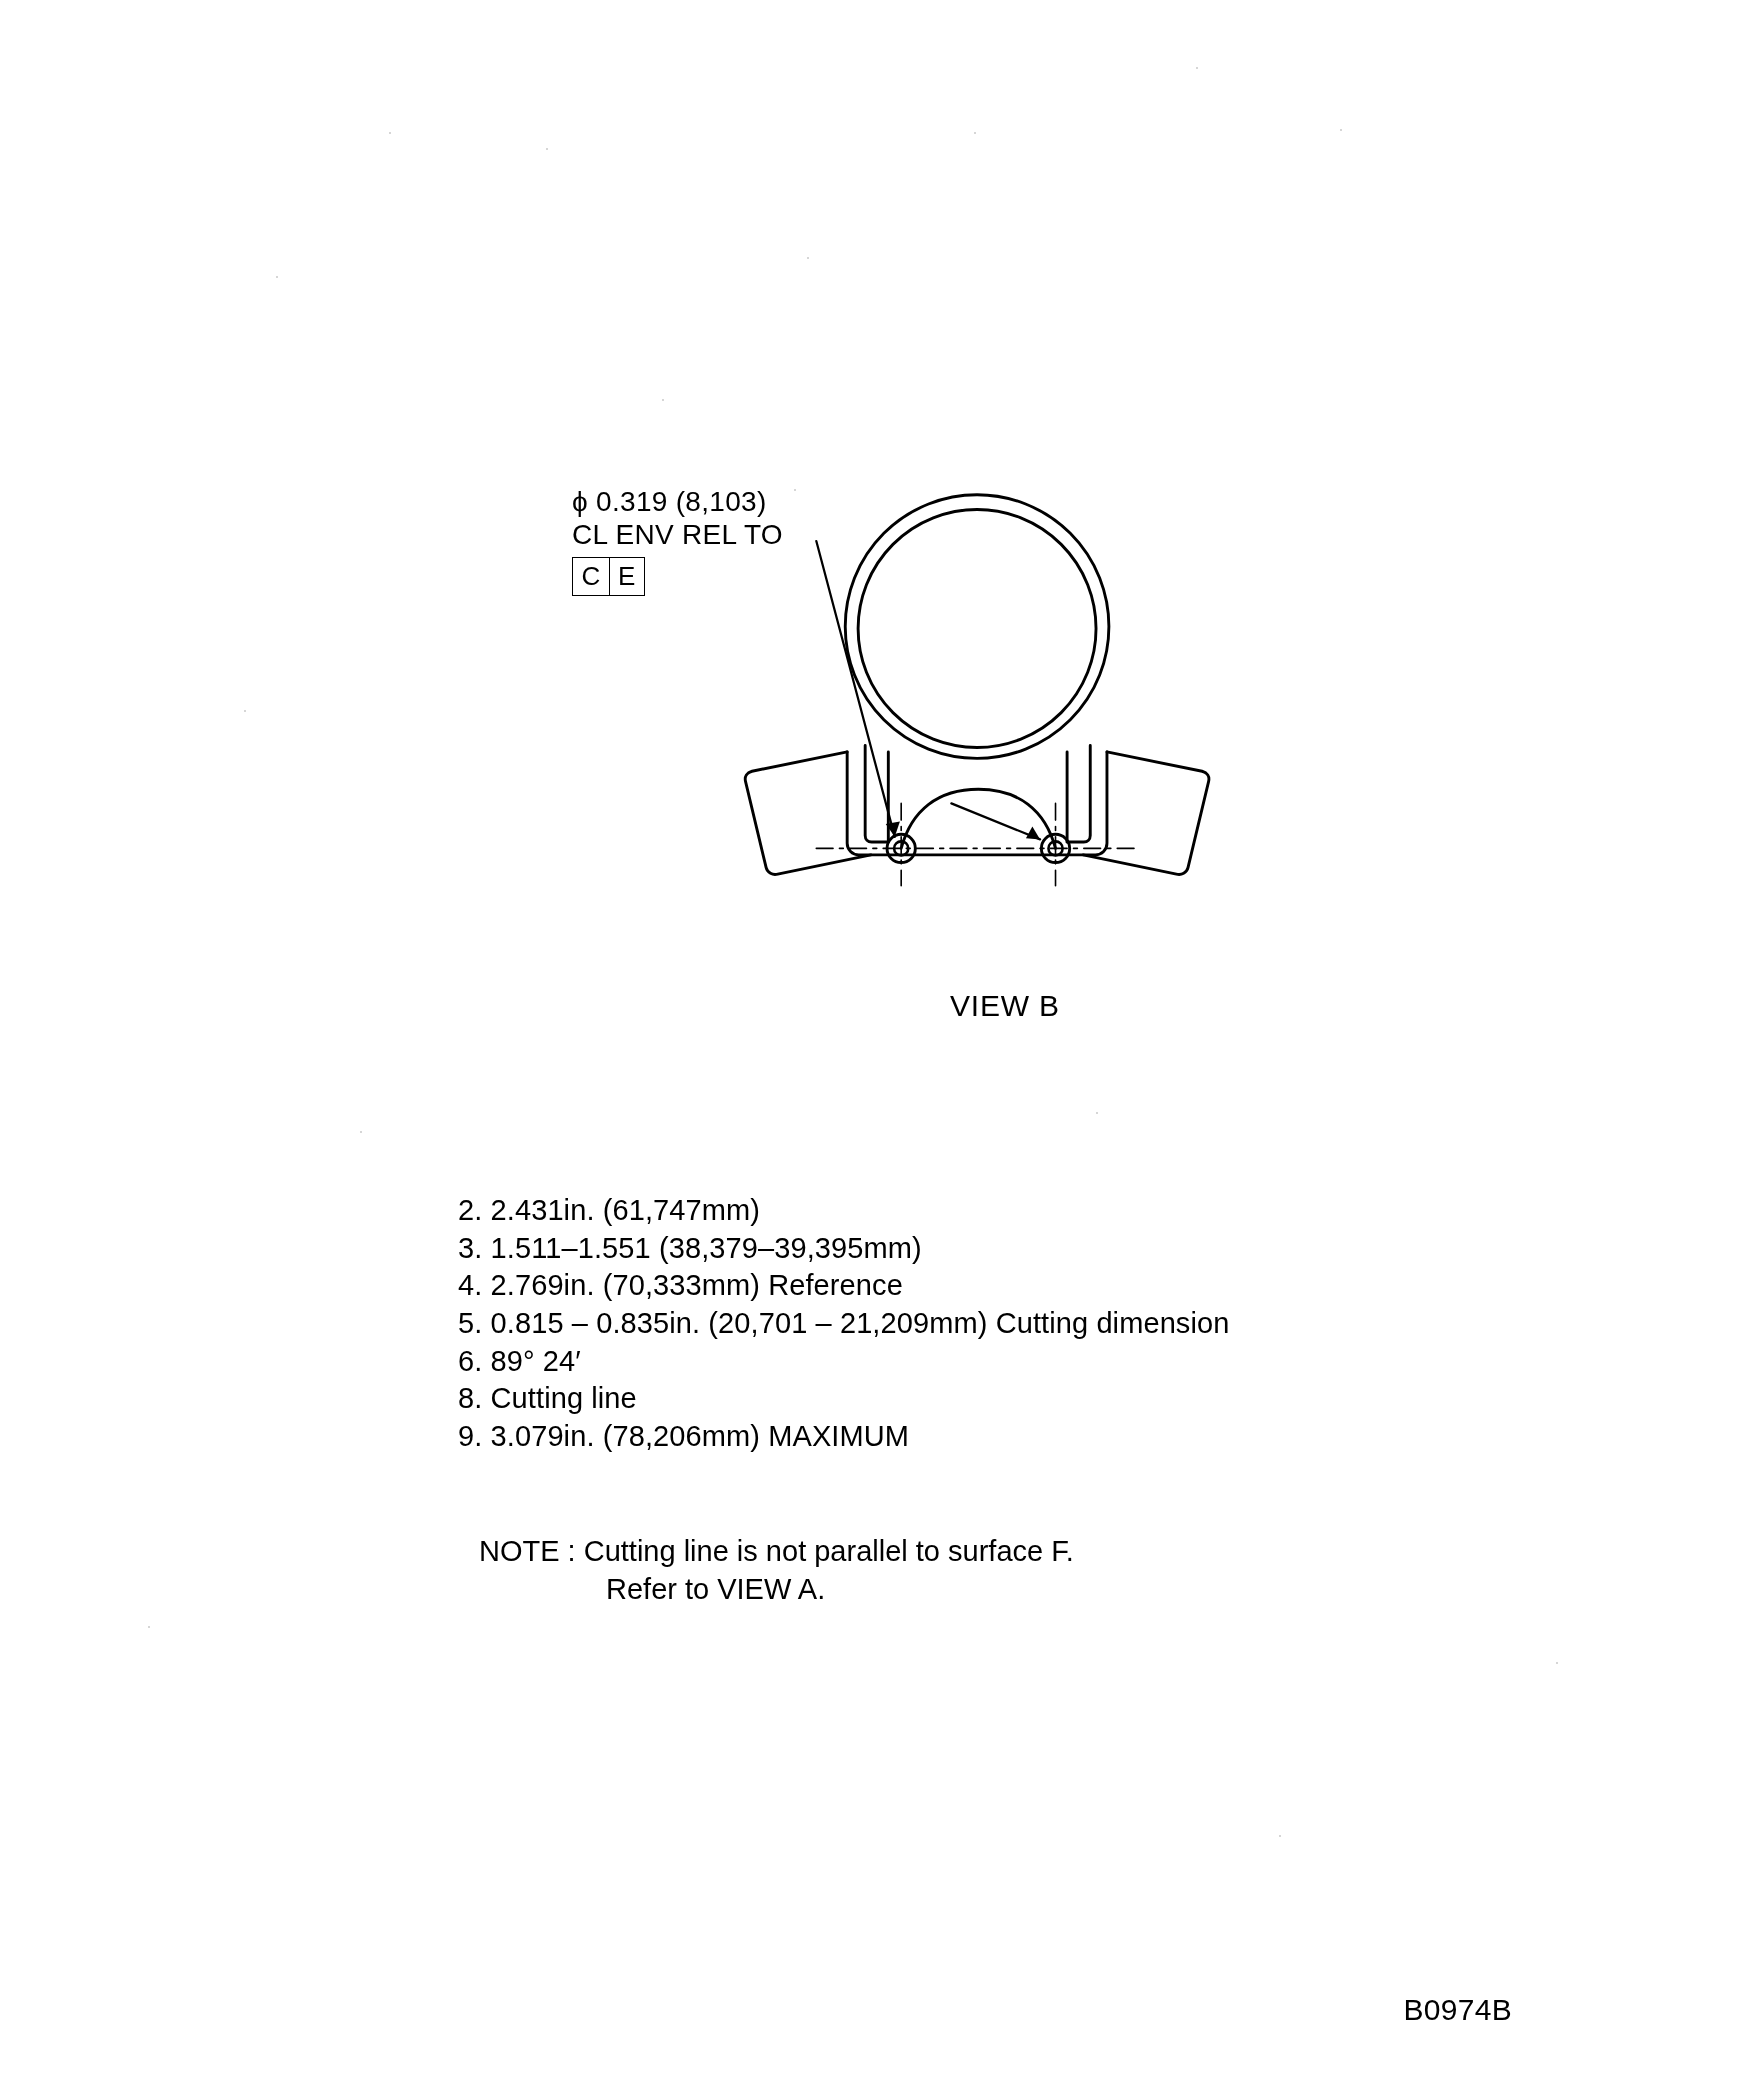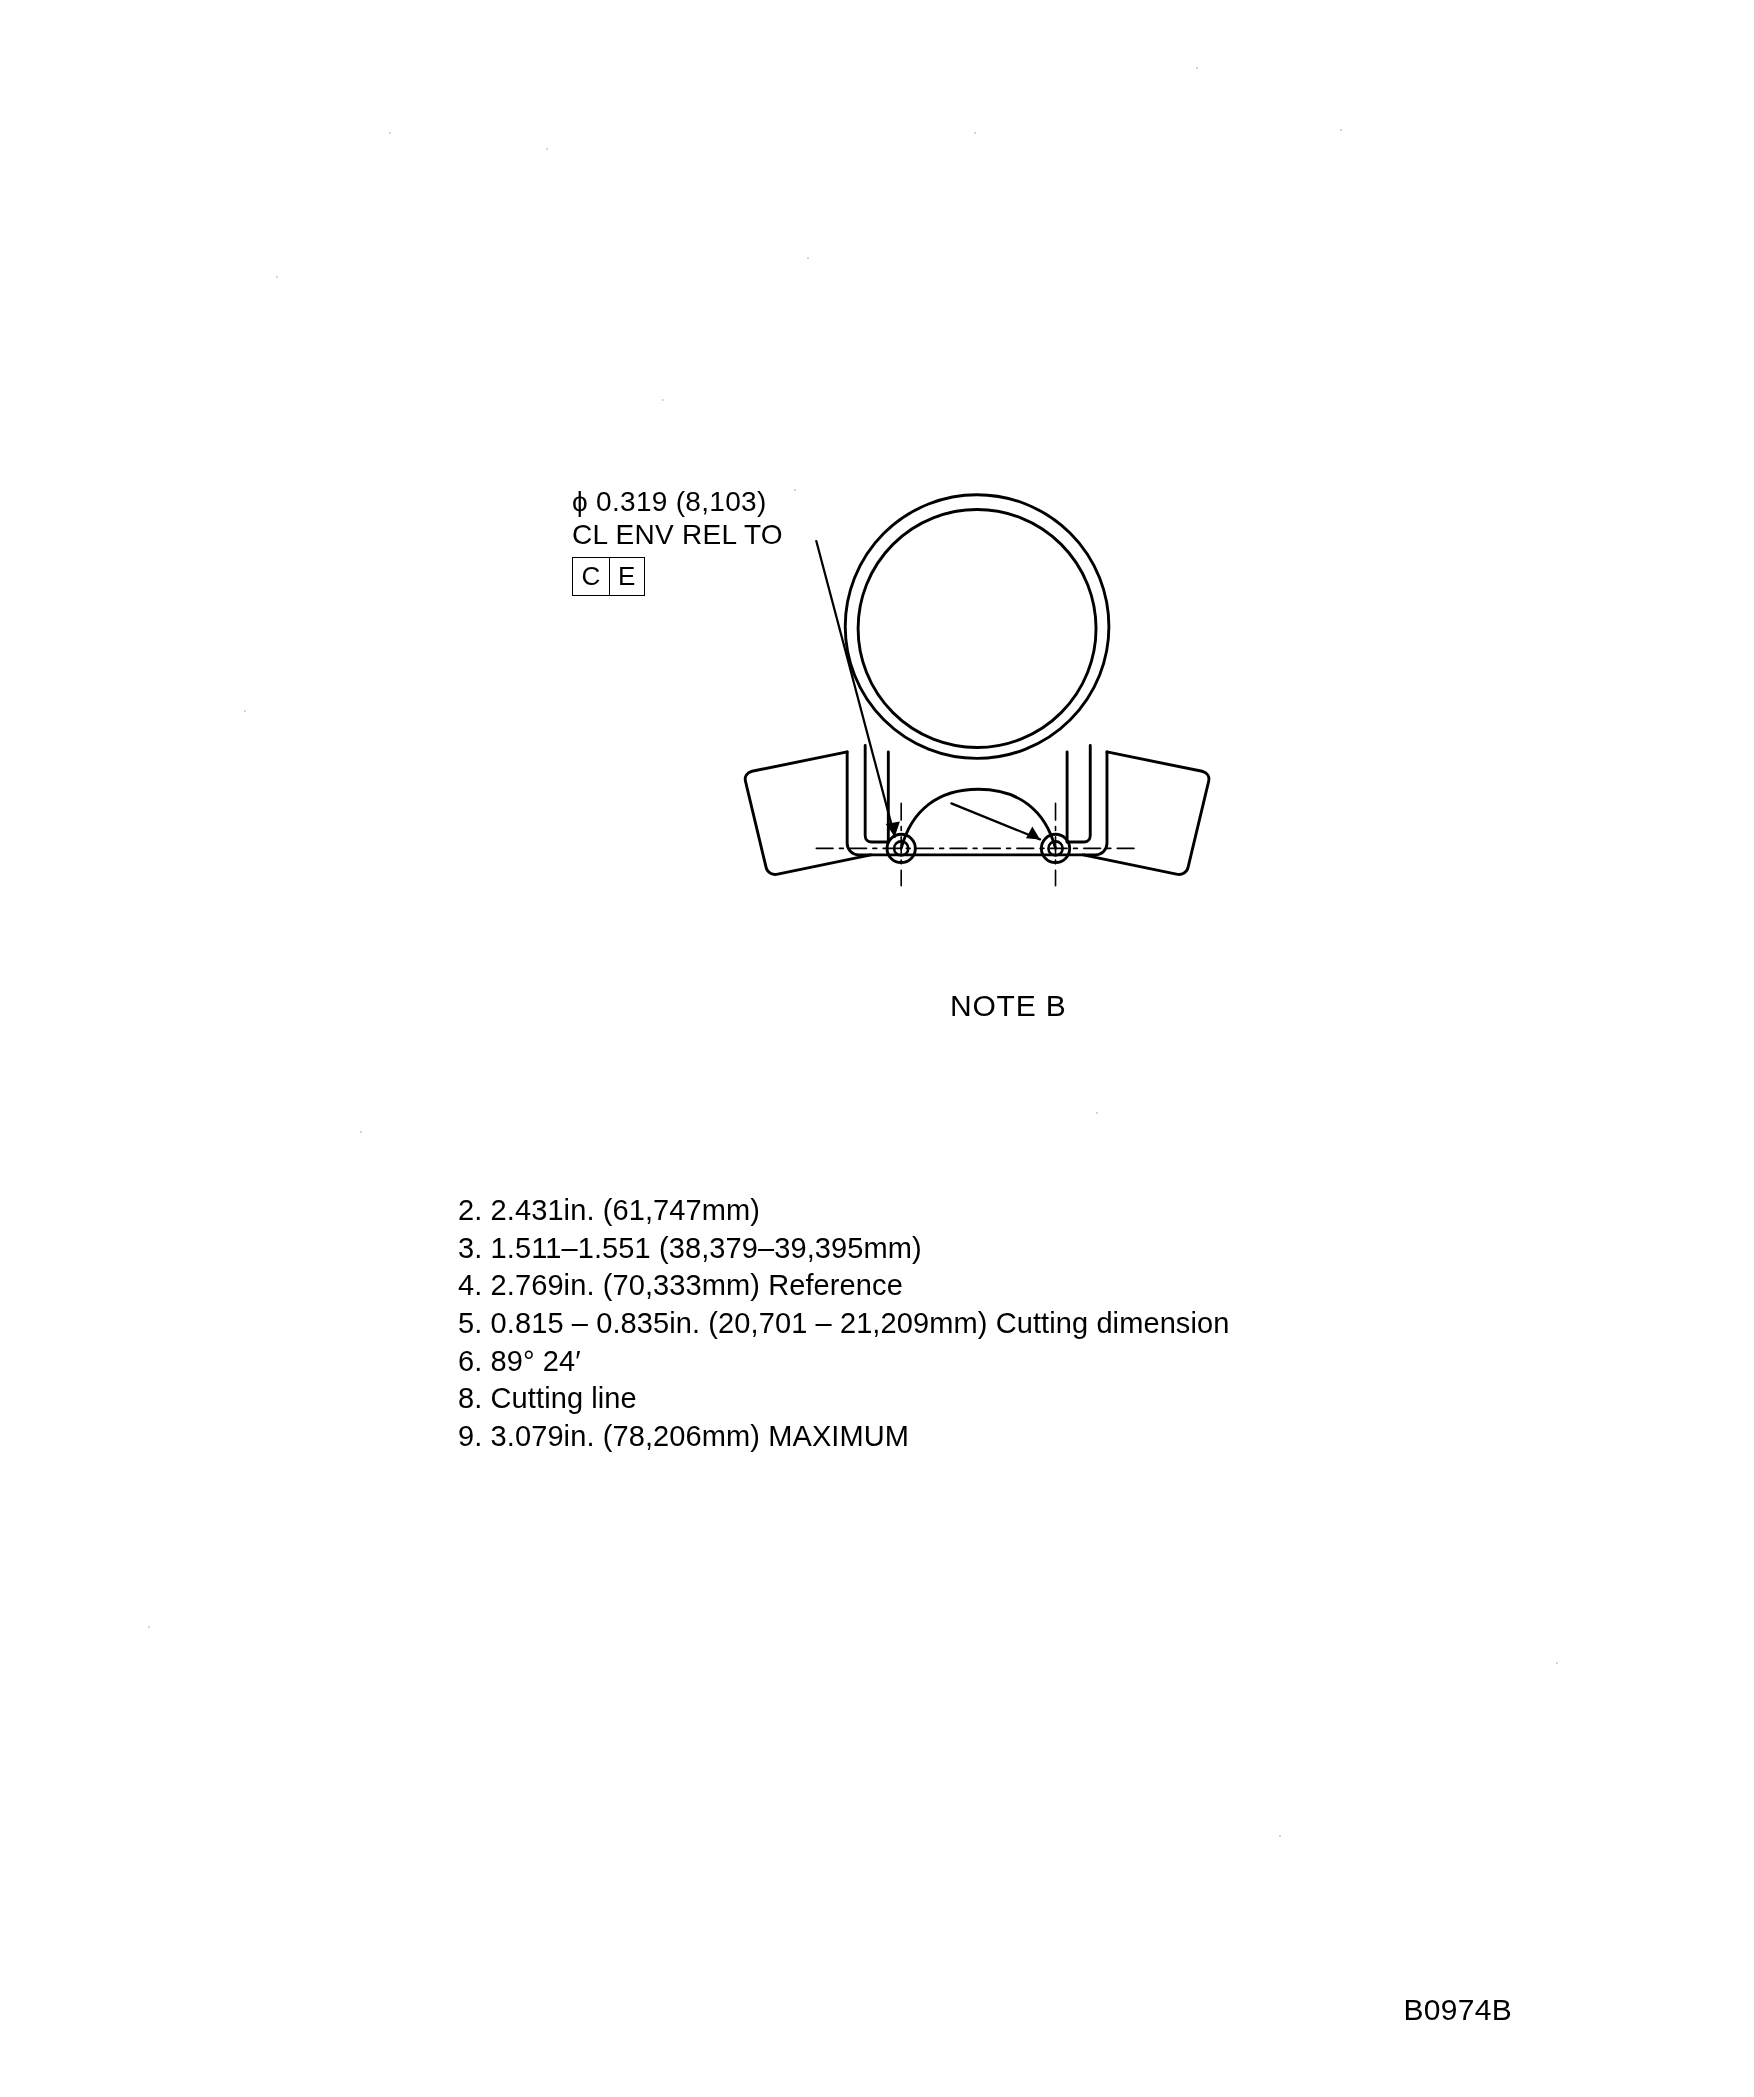--- a/index.html
+++ b/index.html
@@ -190,29 +190,33 @@
 
         <path d="M 242 572 L 228 552 L 250 548 Z" fill="#000000" stroke="none"></path>
 
         <line x1="330" y1="520" x2="468" y2="576" stroke-width="3.5"></line>
         <path d="M 468 576 L 446 574 L 456 556 Z" fill="#000000" stroke="none"></path>
 
       </g>
     </svg>
   </div>
 
-  <div id="view-label">NOTE B</div>
+  <div id="view-label">VIEW B</div>
 
   <div id="notes-list">
     <div class="note-item">2. 2.431in. (61,747mm)</div>
     <div class="note-item">3. 1.511–1.551 (38,379–39,395mm)</div>
     <div class="note-item">4. 2.769in. (70,333mm) Reference</div>
     <div class="note-item">5. 0.815 – 0.835in. (20,701 – 21,209mm) Cutting dimension</div>
     <div class="note-item">6. 89°  24′</div>
     <div class="note-item">8. Cutting line</div>
     <div class="note-item">9. 3.079in. (78,206mm) MAXIMUM</div>
   </div>
 
+  <div id="note-block">
+    <div class="note-head">NOTE : Cutting line is not parallel to surface  F.</div>
+    <div class="note-sub">Refer to VIEW A.</div>
+  </div>
 
   <div id="figure-id">B0974B</div>
 
 </div>
 
 
 </body></html>

